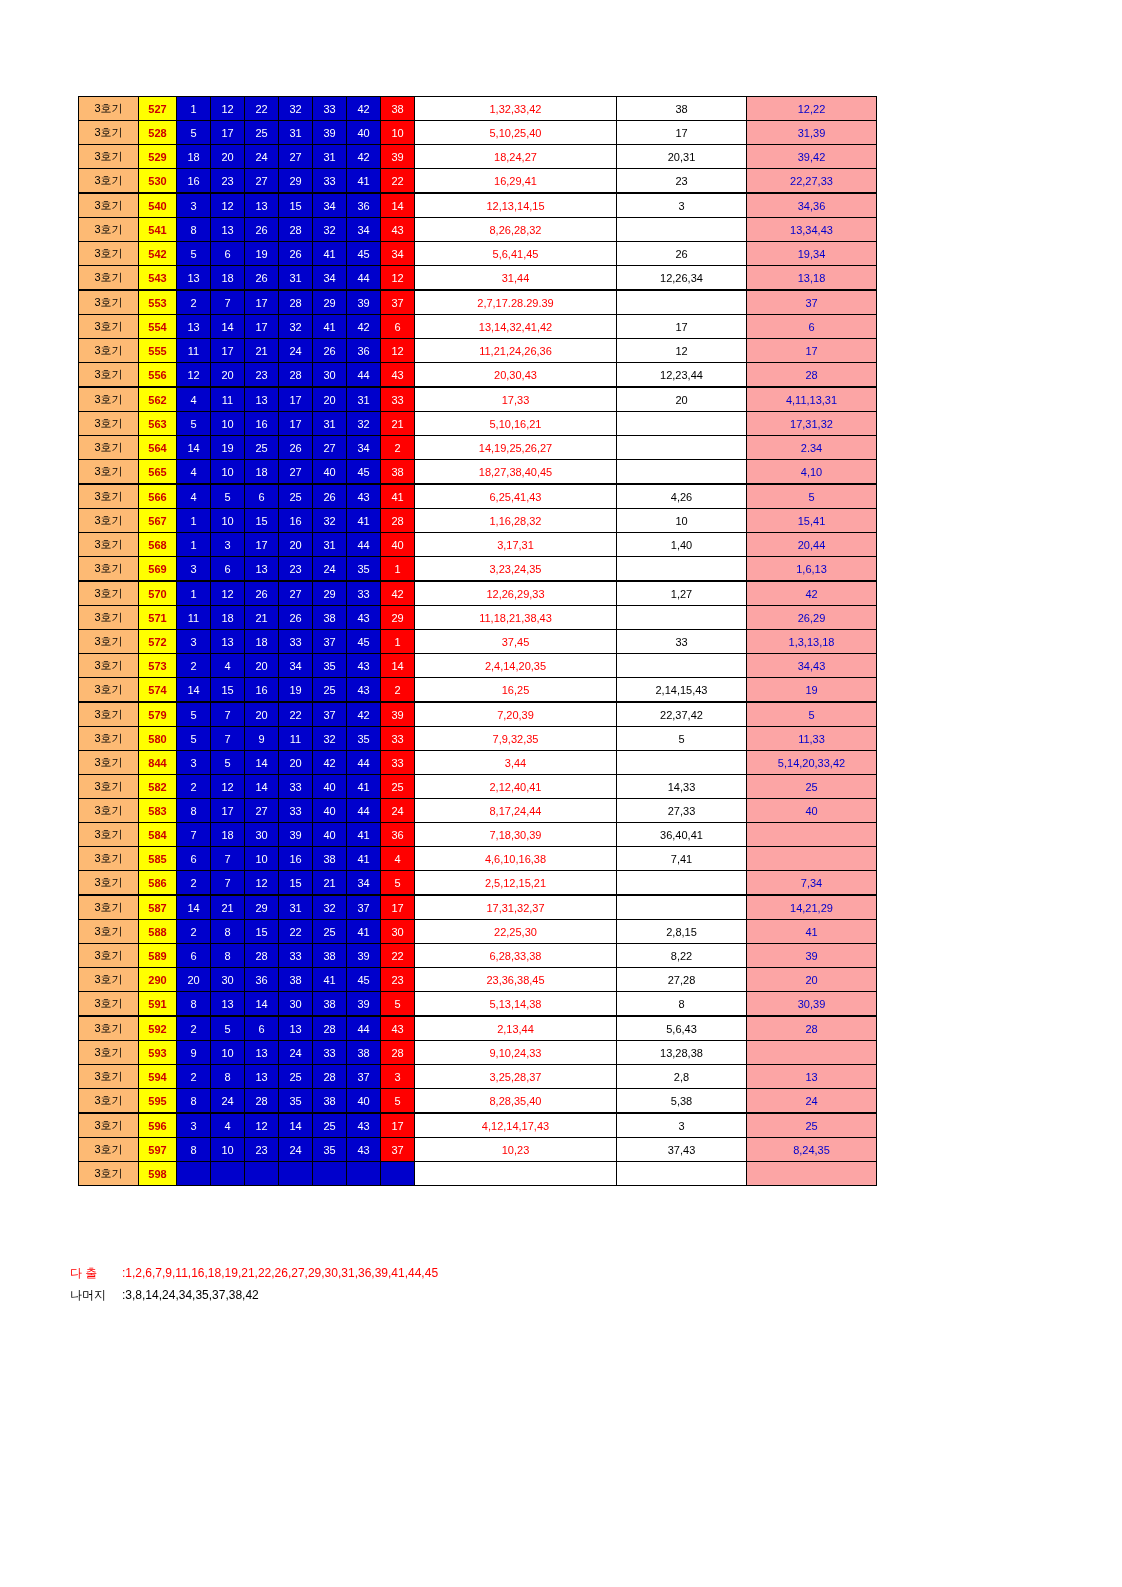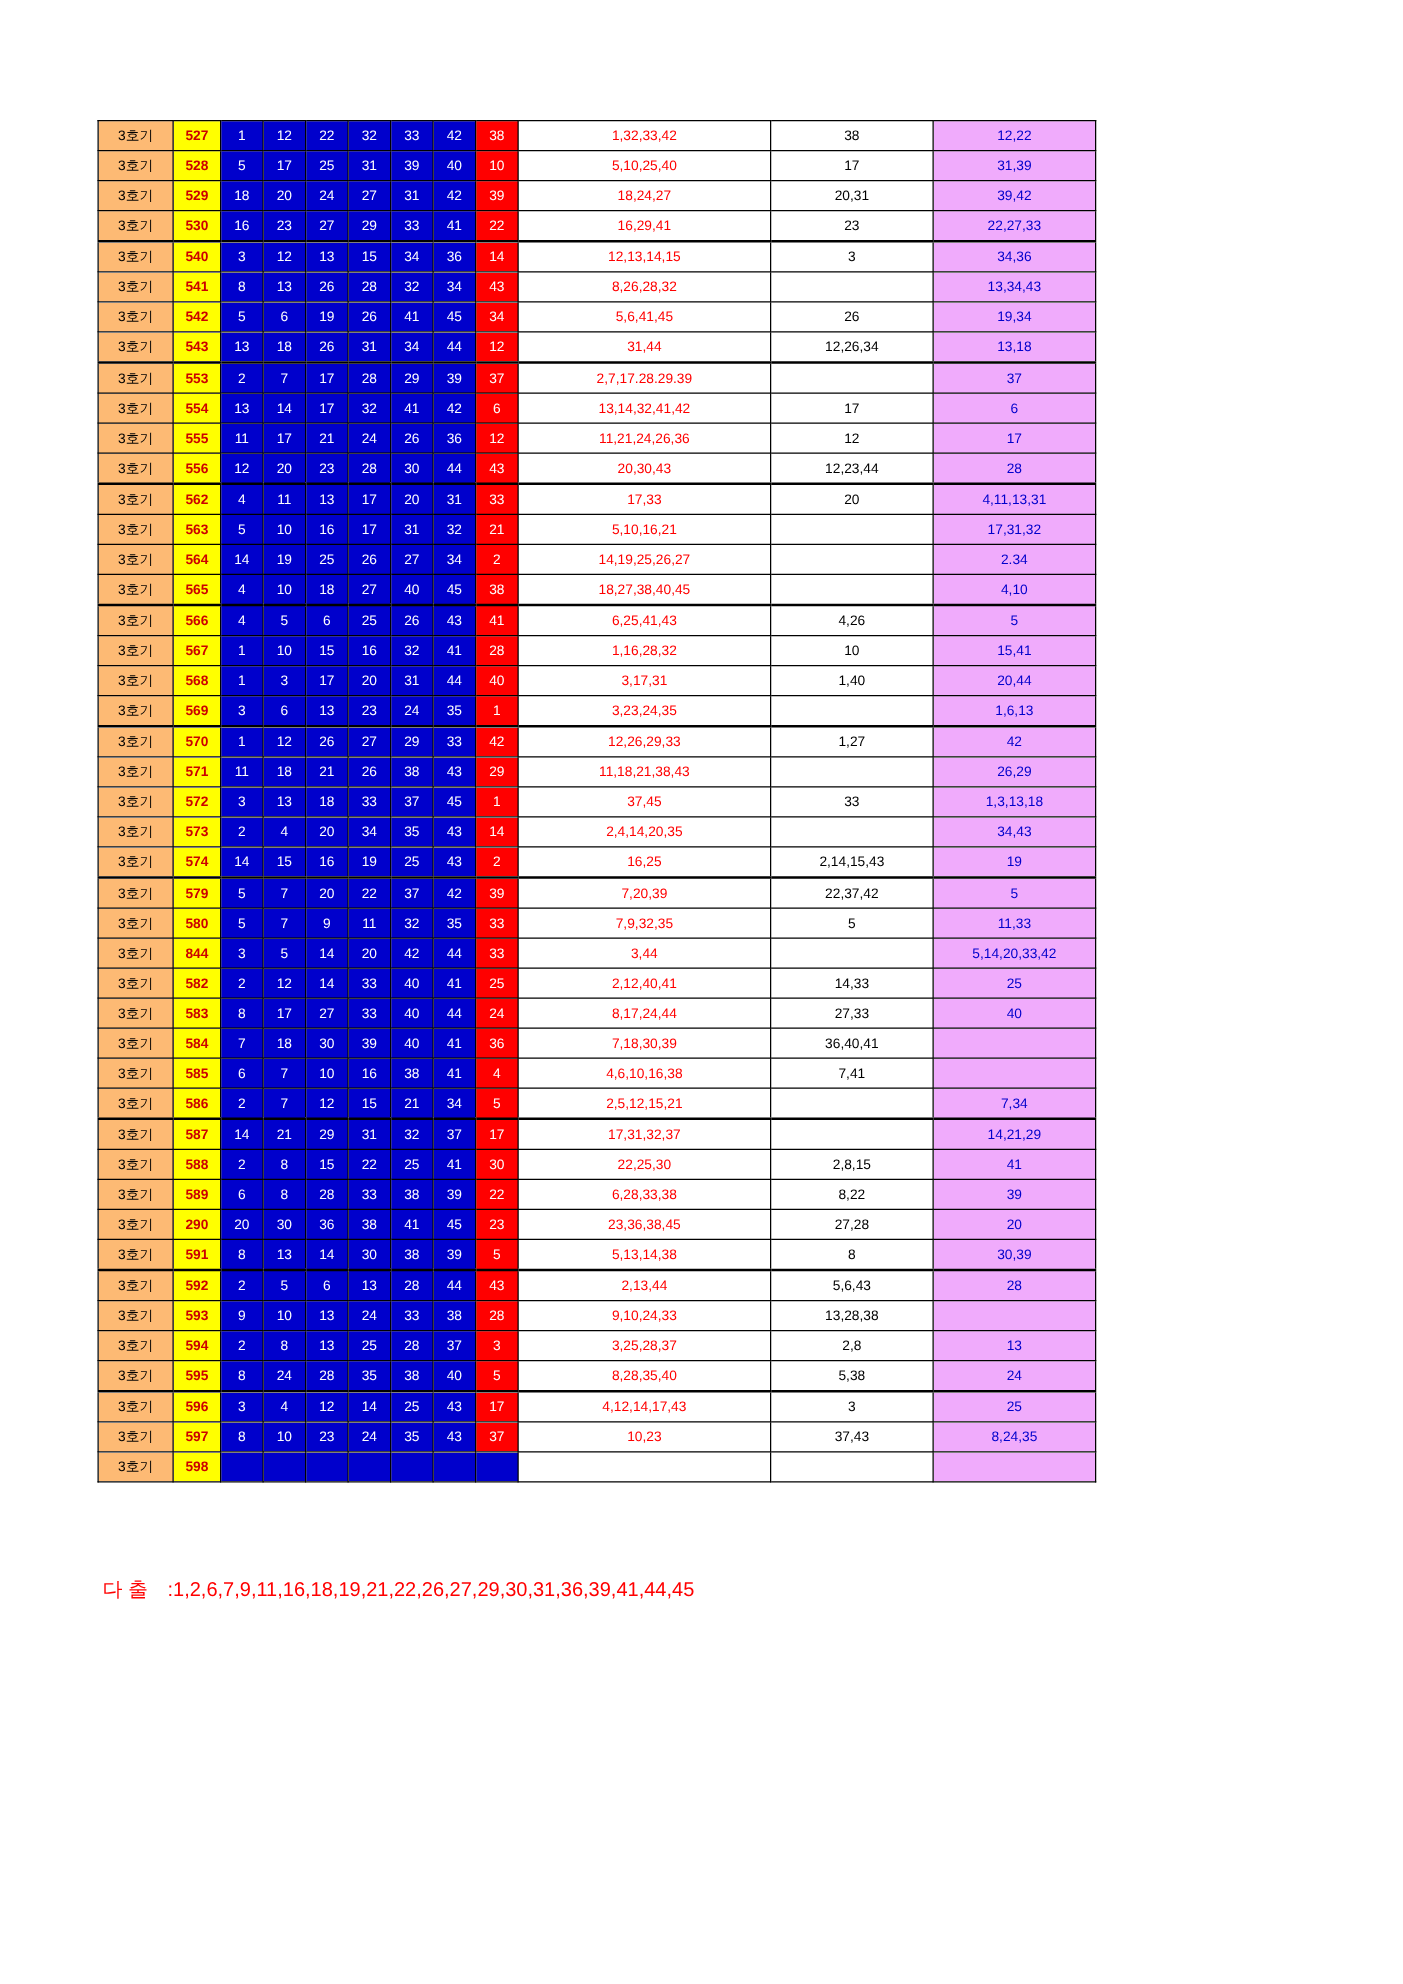--- a/index.html
+++ b/index.html
@@ -70,35 +70,35 @@
     background: #ffffff;
     color: #ff0000;
     font-size: 12px;
   }
   td.blacktext {
     background: #ffffff;
     color: #000000;
     font-size: 12px;
   }
   td.bluetext {
-    background: #f0abfc;
+    background: #fca5a5;
     color: #0000cc;
     font-size: 12px;
   }
   tr.gap td {
     border-top: 2px solid #000000;
   }
   tr.last td.num, tr.last td.bonus {
     background: #0000cc;
   }
   #footer {
     position: absolute;
-    left: 82px;
+    left: 70px;
     top: 1262px;
-    font-size: 16px;
+    font-size: 12px;
     line-height: 22px;
   }
   .f-line { white-space: nowrap; }
   .f-red { color: #ff0000; }
   .f-blue { color: #0000cc; }
   .f-black { color: #000000; }
   .f-key { display: inline-block; width: 52px; }
 </style>
 </head>
 <body>
@@ -751,13 +751,16 @@
           <td class="bluetext"></td>
         </tr>
       </tbody>
   </table>
 </div>
 
 <div id="footer">
   <div class="f-line">
     <span class="f-red f-key">다  출</span><span class="f-red">:1,2,6,7,9,11,16,18,19,21,22,26,27,29,30,31,36,39,41,44,45</span>
   </div>
+  <div class="f-line">
+    <span class="f-black f-key">나머지</span><span class="f-black">:3,8,14,24,34,35,37,38,42</span>
+  </div>
 </div>
 
 </body></html>

